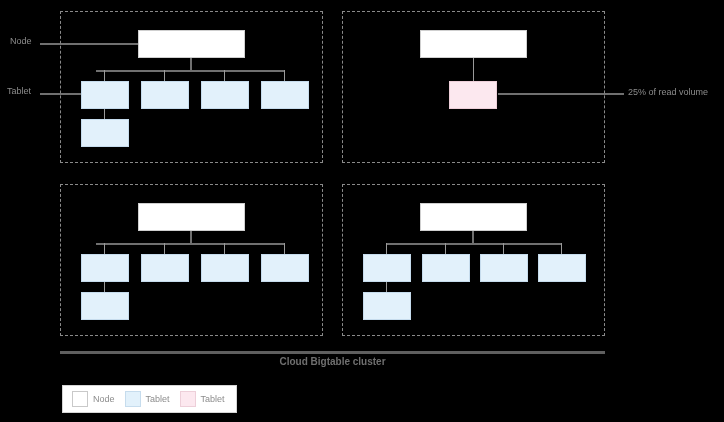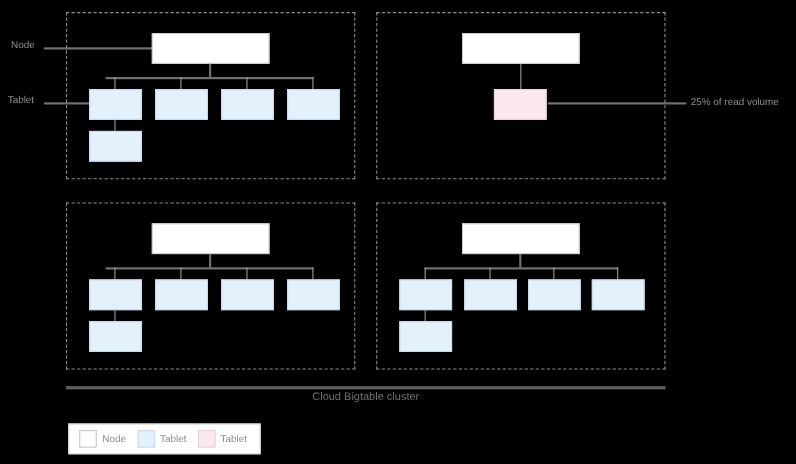--- a/index.html
+++ b/index.html
@@ -72,21 +72,21 @@
   
   .cluster-divider {
     position: absolute;
     height: 3px;
     background: #5f5f5f;
   }
   .cluster-caption {
     position: absolute;
     color: #6f6f6f;
     font-size: 10px;
-    font-weight: normal;
+    font-weight: bold;
     line-height: 12px;
     text-align: center;
     white-space: nowrap;
   }
 
   
   .legend {
     position: absolute;
     box-sizing: border-box;
     background: #ffffff;

